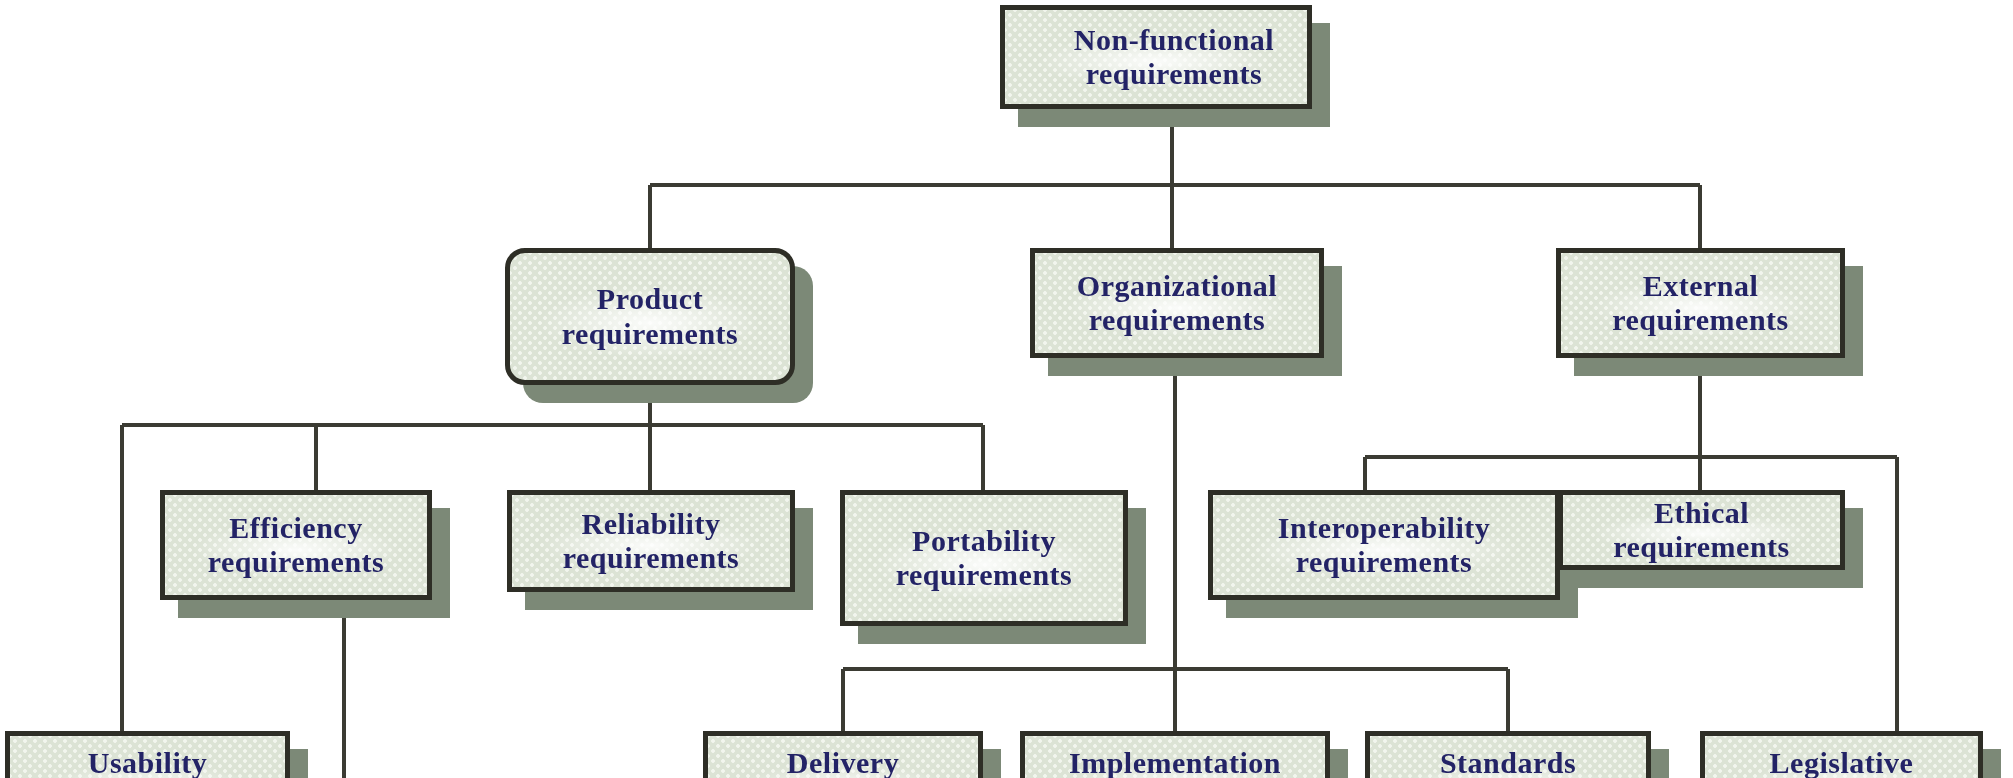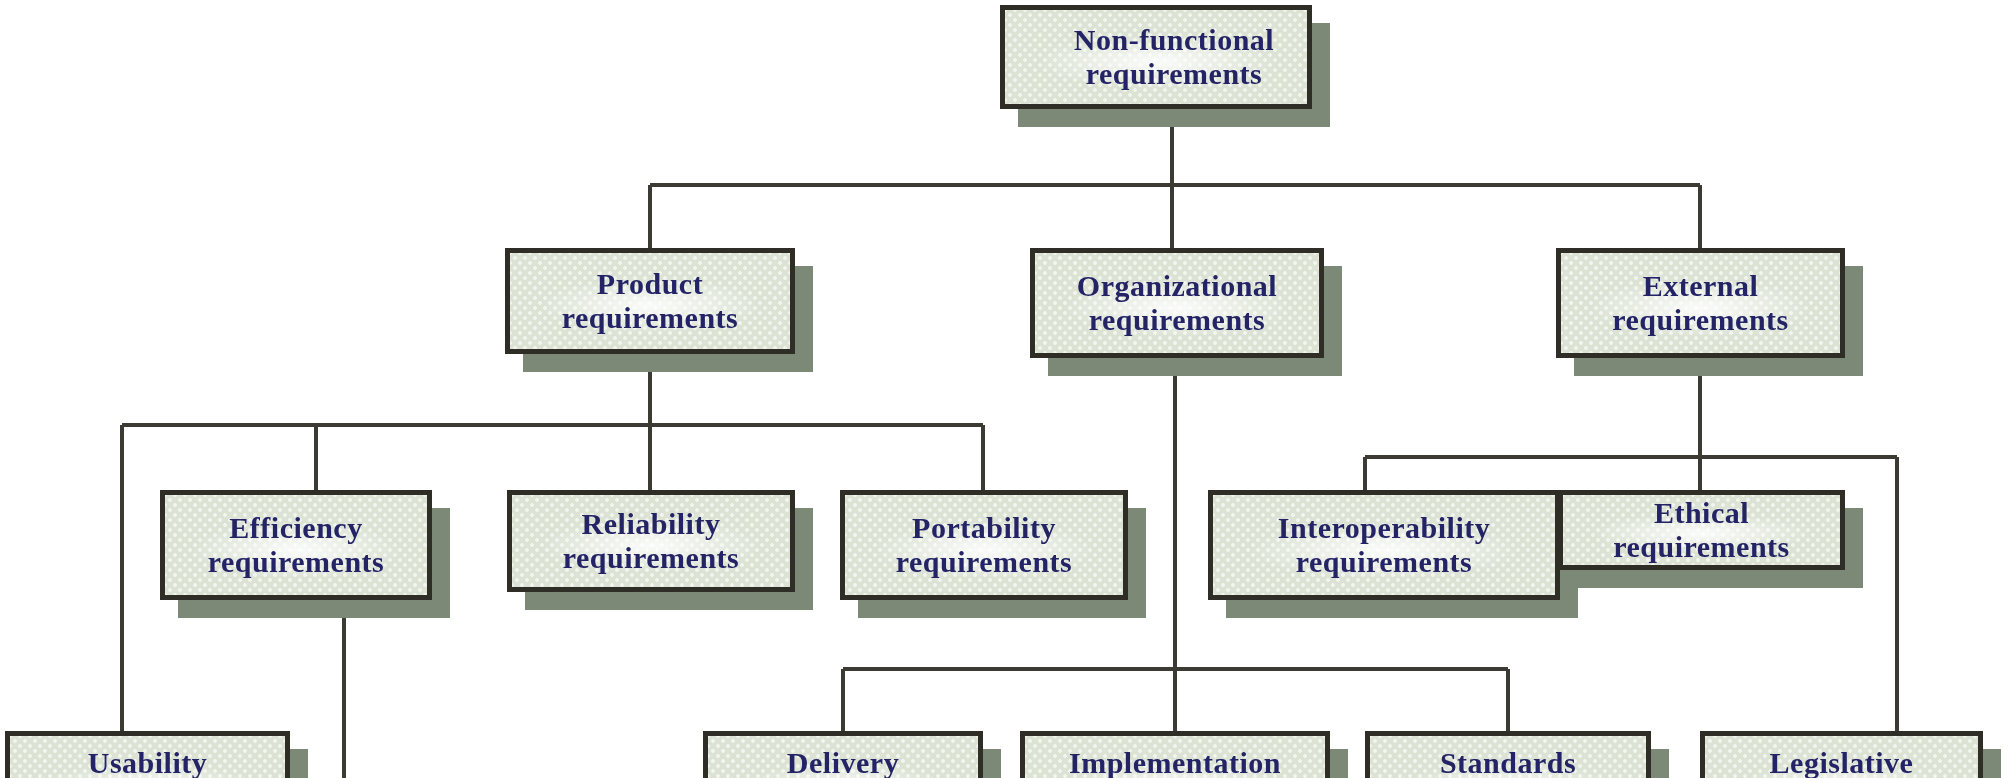--- a/index.html
+++ b/index.html
@@ -61,41 +61,41 @@
     <div class="edge" style="left: 841px; top: 669px; width: 4px; height: 64px; background: rgb(59, 59, 51);"></div>
     <div class="edge" style="left: 1506px; top: 669px; width: 4px; height: 64px; background: rgb(59, 59, 51);"></div>
     <div class="edge" style="left: 1698px; top: 358px; width: 4px; height: 134px; background: rgb(59, 59, 51);"></div>
     <div class="edge" style="left: 1365px; top: 455px; width: 532px; height: 4px; background: rgb(59, 59, 51);"></div>
     <div class="edge" style="left: 1363px; top: 457px; width: 4px; height: 35px; background: rgb(59, 59, 51);"></div>
     <div class="edge" style="left: 1895px; top: 457px; width: 4px; height: 276px; background: rgb(59, 59, 51);"></div>
     <div class="node" style="left: 1000px; top: 5px; width: 312px; height: 104px; border-color: rgb(46, 46, 38); box-shadow: rgb(124, 137, 119) 18px 18px 0px 0px; padding-left: 36px;">
       <span class="label" style="color: rgb(35, 35, 102);">Non-functional
 requirements</span>
     </div>
-    <div class="node" style="left: 505px; top: 248px; width: 290px; height: 106px; border-color: rgb(46, 46, 38); box-shadow: rgb(124, 137, 119) 18px 18px 0px 0px;">
+    <div class="node" style="left: 505px; top: 248px; width: 290px; height: 137px; border-color: rgb(46, 46, 38); box-shadow: rgb(124, 137, 119) 18px 18px 0px 0px; border-radius: 20px;">
       <span class="label" style="color: rgb(35, 35, 102);">Product
 requirements</span>
     </div>
     <div class="node" style="left: 1030px; top: 248px; width: 294px; height: 110px; border-color: rgb(46, 46, 38); box-shadow: rgb(124, 137, 119) 18px 18px 0px 0px;">
       <span class="label" style="color: rgb(35, 35, 102);">Organizational
 requirements</span>
     </div>
     <div class="node" style="left: 1556px; top: 248px; width: 289px; height: 110px; border-color: rgb(46, 46, 38); box-shadow: rgb(124, 137, 119) 18px 18px 0px 0px;">
       <span class="label" style="color: rgb(35, 35, 102);">External
 requirements</span>
     </div>
     <div class="node" style="left: 160px; top: 490px; width: 272px; height: 110px; border-color: rgb(46, 46, 38); box-shadow: rgb(124, 137, 119) 18px 18px 0px 0px;">
       <span class="label" style="color: rgb(35, 35, 102);">Efficiency
 requirements</span>
     </div>
     <div class="node" style="left: 507px; top: 490px; width: 288px; height: 102px; border-color: rgb(46, 46, 38); box-shadow: rgb(124, 137, 119) 18px 18px 0px 0px;">
       <span class="label" style="color: rgb(35, 35, 102);">Reliability
 requirements</span>
     </div>
-    <div class="node" style="left: 840px; top: 490px; width: 288px; height: 110px; border-color: rgb(46, 46, 38); box-shadow: rgb(124, 137, 119) 18px 18px 0px 0px;">
+    <div class="node" style="left: 840px; top: 490px; width: 288px; height: 136px; border-color: rgb(46, 46, 38); box-shadow: rgb(124, 137, 119) 18px 18px 0px 0px;">
       <span class="label" style="color: rgb(35, 35, 102);">Portability
 requirements</span>
     </div>
     <div class="node" style="left: 1208px; top: 490px; width: 352px; height: 110px; border-color: rgb(46, 46, 38); box-shadow: rgb(124, 137, 119) 18px 18px 0px 0px;">
       <span class="label" style="color: rgb(35, 35, 102);">Interoperability
 requirements</span>
     </div>
     <div class="node" style="left: 1558px; top: 490px; width: 287px; height: 80px; border-color: rgb(46, 46, 38); box-shadow: rgb(124, 137, 119) 18px 18px 0px 0px;">
       <span class="label" style="color: rgb(35, 35, 102);">Ethical
 requirements</span>

